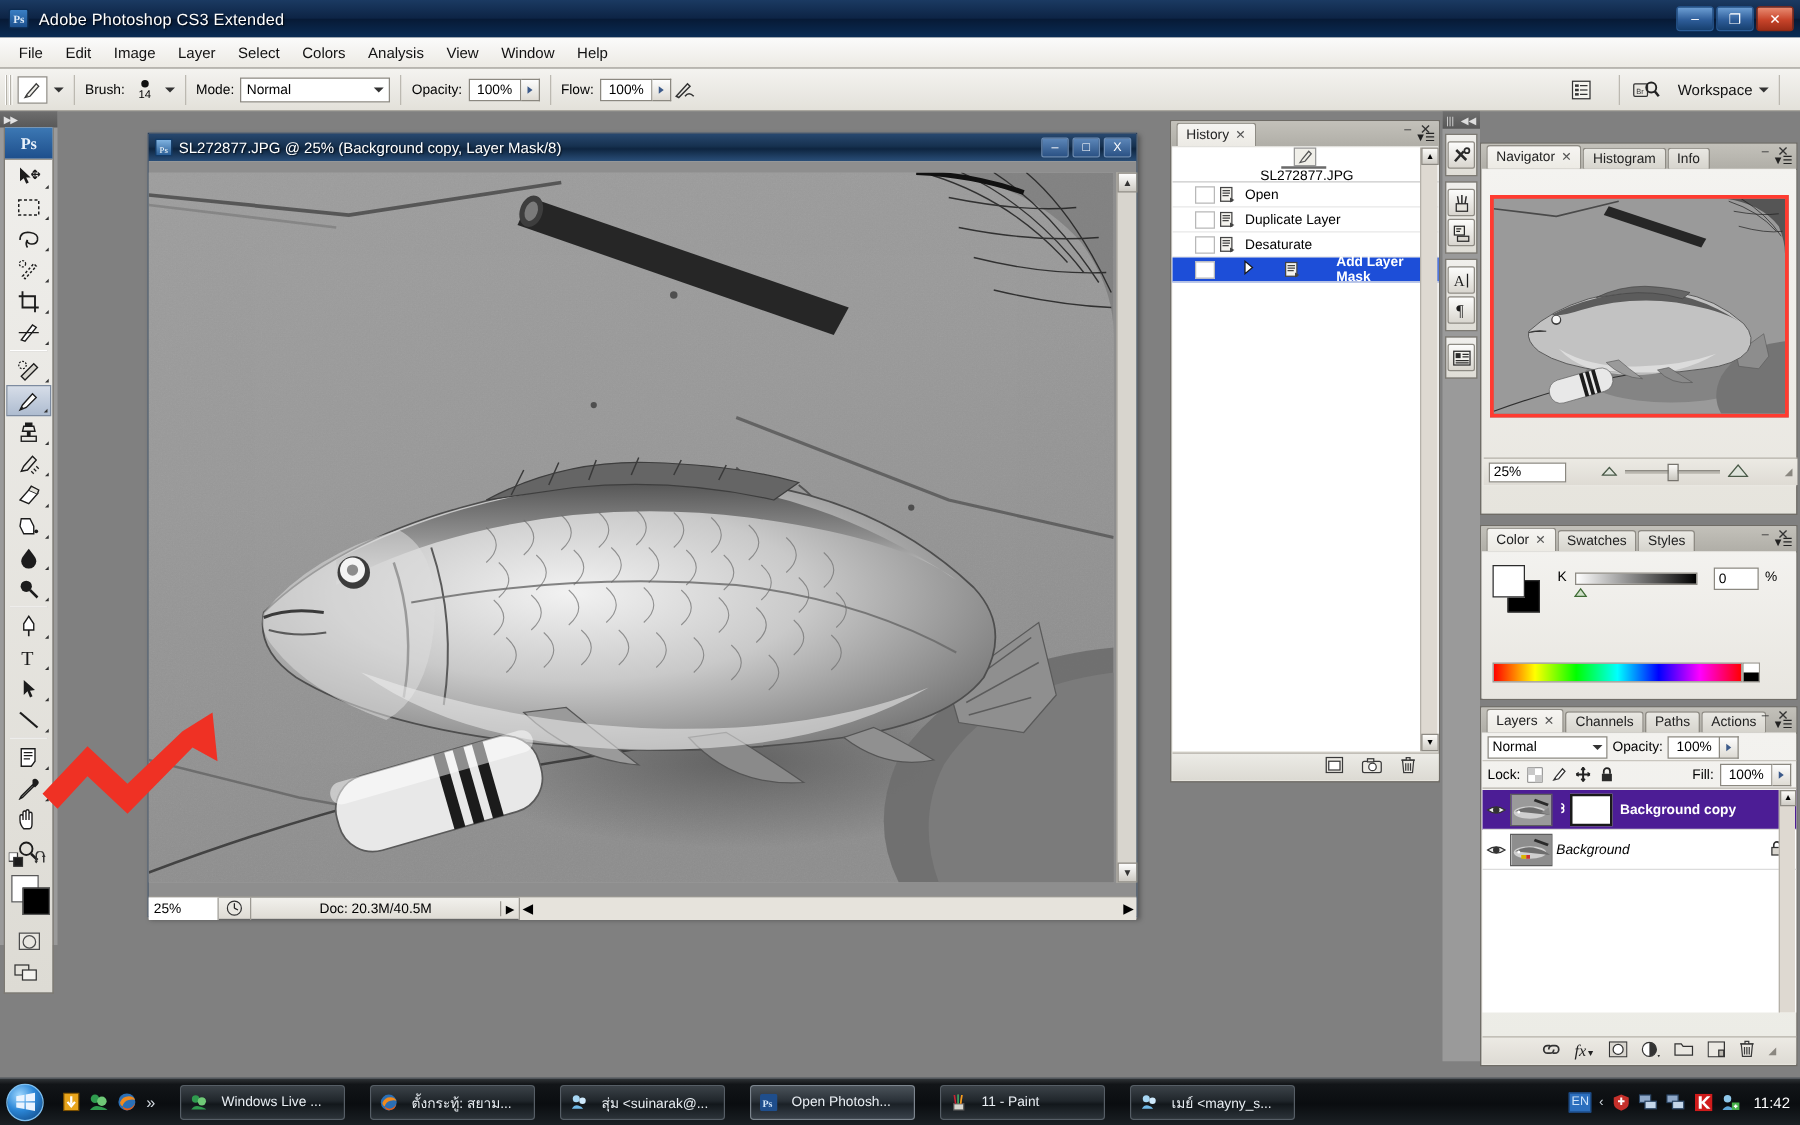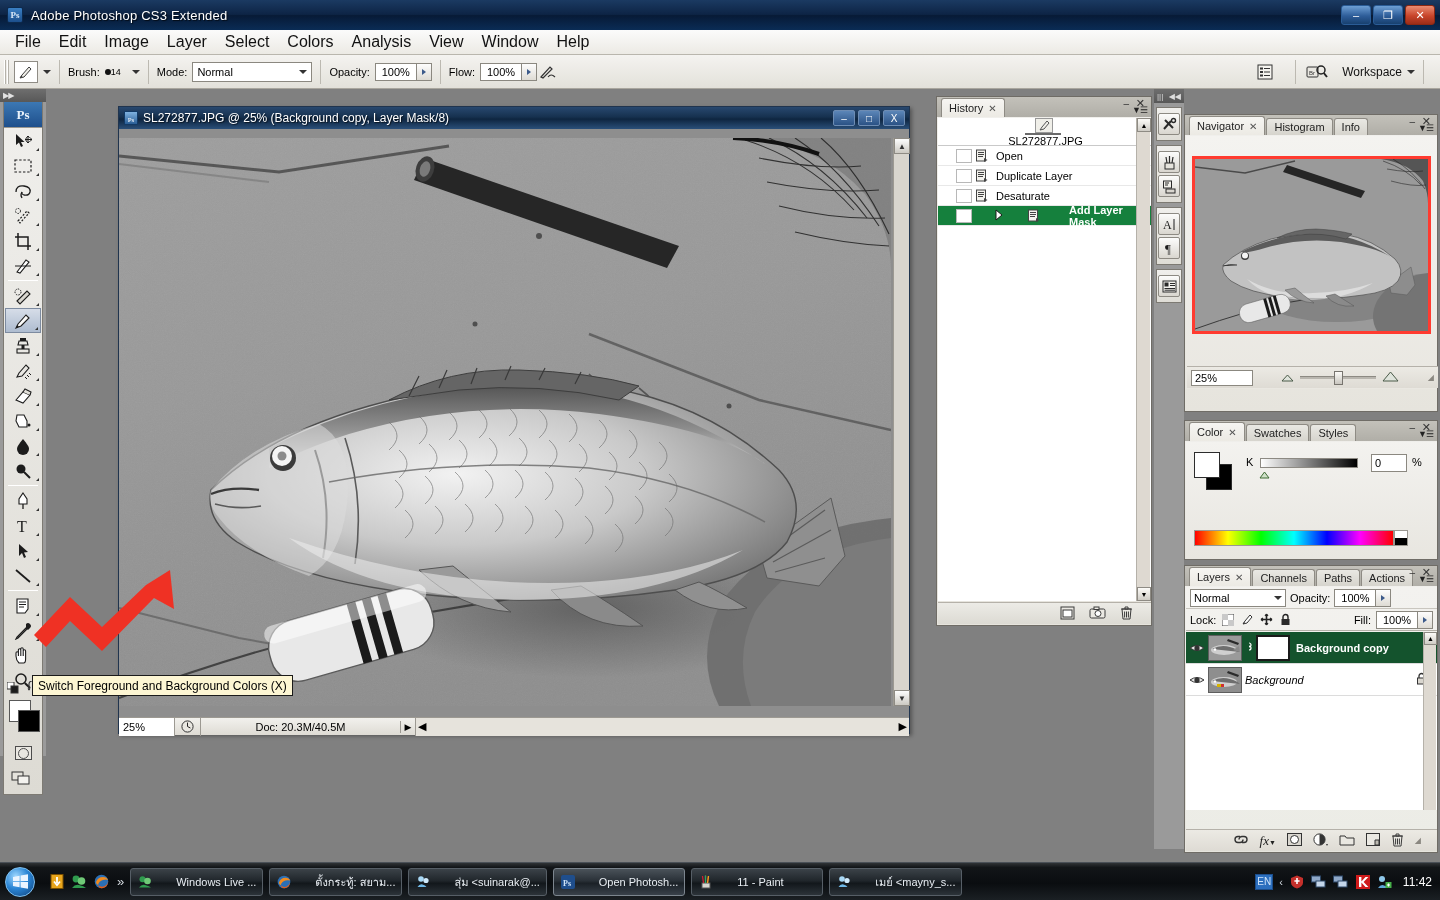--- a/index.html
+++ b/index.html
@@ -38,41 +38,41 @@
   }
   .titlebar .wb.close { background: linear-gradient(to bottom,#e98c72,#c8442a 55%,#9c2d18); border-color:#8c2813; }
 
   
   .menubar {
     position: absolute; left: 0; top: 30px; width: 1440px; height: 25px;
     background: linear-gradient(to bottom,#fbfbfb,#eceae4);
     border-bottom: 1px solid #b9b6ad;
     display: flex; align-items: center; padding-left: 6px;
   }
-  .menubar .mi { padding: 3px 9px; font-size: 16px; color: #111; cursor: default; }
+  .menubar .mi { padding: 3px 9px; font-size: 12px; color: #111; cursor: default; }
 
   
   .optionsbar {
     position: absolute; left: 0; top: 55px; width: 1440px; height: 34px;
     background: linear-gradient(to bottom,#f4f3f0,#e3e1da);
     border-bottom: 1px solid #a9a69e;
     display: flex; align-items: center; gap: 0px; padding-left: 4px;
   }
   .grip { width: 6px; height: 24px; background:
      repeating-linear-gradient(to right,#fff 0 1px,#b5b2aa 1px 2px,transparent 2px 3px);
      margin-right: 4px; }
   .opt-sep { width: 1px; height: 24px; background: #bcb9b1; margin: 0 8px; }
   .opt-label { font-size: 11px; color: #000; margin-right: 5px; }
   .tool-swatch {
     width: 24px; height: 22px; border: 1px solid #8f8c85; background: #fff;
     display: flex; align-items: center; justify-content: center;
   }
   .tri-down { width: 0; height: 0; border-left: 4px solid transparent; border-right: 4px solid transparent;
               border-top: 4px solid #333; margin-left: 5px; }
-  .brush-preview { display:flex; flex-direction:row; align-items:center; width: 22px; }
+  .brush-preview { display:flex; flex-direction:column; align-items:center; width: 22px; }
   .brush-dot { width: 6px; height: 6px; border-radius: 50%; background:#111; margin-top:1px;}
   .brush-num { font-size: 9px; color:#000; line-height: 10px; }
   .combo {
     height: 20px; border: 1px solid #8b8880; background: #fff; display: flex; align-items: center;
     padding: 0 4px; font-size: 11px; color: #000; min-width: 140px; justify-content: space-between;
   }
   .numbox { height: 18px; width: 42px; border: 1px solid #8b8880; background:#fff;
             font-size: 11px; display:flex; align-items:center; justify-content:center; color:#000; }
   .spin { width: 15px; height: 18px; border: 1px solid #8b8880; border-left: none;
           background: linear-gradient(to bottom,#fdfdfd,#dedbd4); display:flex;align-items:center;justify-content:center; }
@@ -173,21 +173,21 @@
   
   #history { left: 936px; top: 96px; width: 216px; height: 530px; }
   .hist-body { background:#fff; position:absolute; left:1px; top:21px; width:213px; height:483px; }
   .hist-snap { height:28px; display:flex; align-items:center; border-bottom:1px solid #c9c9c9;
      padding-left:2px;flex-direction:column; }
   .hist-snap .srcbtn { width:18px;height:18px;border:1px solid #999;background:#f0efe9;
      display:flex;align-items:center;justify-content:center;margin-right:3px;}
   .hist-thumb { width:36px;height:22px;border:1px solid #6a6a6a;margin-right:6px;overflow:hidden; }
   .hist-row { height:20px; display:flex; align-items:center; padding-left:18px; font-size:11px;
      border-bottom:1px solid #e8e8e8; color:#000; }
-  .hist-row.active { background:#15803d; color:#fff; font-weight:bold;gap:21px; }
+  .hist-row.active { background:#1d4ed8; color:#fff; font-weight:bold;gap:21px; }
   .hist-chk { width:16px;height:14px;border:1px solid #b8b8b8;background:#fff;margin-right:2px;flex:0 0 16px; }
   .hist-ico { width:16px;height:16px;margin-right:6px;flex:0 0 16px;display:flex;align-items:center;justify-content:center; }
   .hist-scroll { position:absolute; right:1px; top:21px; width:14px; height:483px;
      background:#ded9d1; border-left:1px solid #b5b1a9; }
   .hist-foot { position:absolute; left:1px; bottom:1px; width:213px; height:22px;
      background:linear-gradient(to bottom,#ecebe6,#dcdad3); border-top:1px solid #b5b1a9;
      display:flex; align-items:center; justify-content:flex-end; gap:14px; padding-right:18px; }
 
   
   #navigator { left: 1184px; top: 114px; width: 254px; height: 298px; }
@@ -229,21 +229,21 @@
      background: linear-gradient(to bottom,#f3f2ef,#ececE6); }
   .lay-row1 { height:22px; display:flex; align-items:center; padding:2px 4px; gap:4px;
      border-bottom:1px solid #c9c6bf; }
   .lay-mode { width:96px; height:18px; background:#fff; border:1px solid #8b8880;
      display:flex;align-items:center;justify-content:space-between;padding:0 3px;font-size:11px; }
   .lay-row2 { height:22px; display:flex; align-items:center; padding:2px 4px; gap:5px;
      border-bottom:1px solid #b5b1a9; }
   .lock-ico { width:14px;height:14px;display:flex;align-items:center;justify-content:center;font-size:10px; }
   .layer-list { background:#fff; position:absolute; left:0; top:45px; width:251px; height:178px; }
   .layer-item { height:32px; display:flex; align-items:center; border-bottom:1px solid #dcdcdc; }
-  .layer-item.sel { background:#14532d; }
+  .layer-item.sel { background:#4c1d95; }
   .eye { width:22px;height:30px;display:flex;align-items:center;justify-content:center; }
   .lthumb { width:34px;height:26px;border:1px solid #5e5e5e;margin-right:3px;overflow:hidden;flex:0 0 34px; }
   .lmask { width:34px;height:26px;border:2px solid #1a1a1a;background:#fff;margin-right:6px;flex:0 0 34px; }
   .lname { font-size:11px; color:#000; }
   .layer-item.sel .lname { color:#fff; font-weight:bold; }
   .link-ico { width:9px;margin-right:2px;font-size:10px;color:#fff; }
   .lay-scroll { position:absolute; right:1px; top:45px; width:13px; height:178px;
       background:#ded9d1; border-left:1px solid #b5b1a9; }
   .lay-foot { position:absolute; left:1px; bottom:1px; width:251px; height:22px;
       background:linear-gradient(to bottom,#eceae4,#dedbd4); border-top:1px solid #b5b1a9;
@@ -266,24 +266,24 @@
     border-top: 1px solid #4a5057; display: flex; align-items: center;
   }
   .startorb {
     width: 30px; height: 30px; border-radius: 50%; margin-left: 5px;
     background: radial-gradient(circle at 35% 30%, #9fd8ff 0%, #2b86d6 45%, #0d3f79 100%);
     border: 1px solid #7fc0f0; display:flex;align-items:center;justify-content:center;
   }
   .qlaunch { display:flex; align-items:center; gap:6px; margin-left: 14px; }
   .qicon { width:16px;height:16px;display:flex;align-items:center;justify-content:center; }
   .tb-task {
-    height: 28px; min-width: 132px; max-width: 150px; margin-left: 6px;
+    height: 28px; min-width: 132px; max-width: 150px; margin-left: 20px;
     background: linear-gradient(to bottom,#3b4248 0%,#20262b 45%,#12171b 55%,#2c3339 100%);
     border: 1px solid #565e66; border-radius: 3px;
-    display: flex; align-items: center; padding: 0 6px; gap: 23px;
+    display: flex; align-items: center; padding: 0 6px; gap: 10px;
     color: #e9eef3; font-size: 11px; overflow: hidden; white-space: nowrap;
   }
   .tb-task.active {
     background: linear-gradient(to bottom,#4a5259 0%,#2a3138 45%,#1b2127 55%,#39414a 100%);
     border-color: #7c858e;
   }
   .tb-task .tlabel { overflow:hidden; text-overflow:ellipsis; }
   .tray { margin-left:auto; display:flex; align-items:center; gap:6px; padding-right:8px; }
   .tray .lang { width:18px;height:16px;background:#2c6fbe;color:#cfe4fa;font-size:10px;
      display:flex;align-items:center;justify-content:center;border:1px solid #1c4d8a; }
@@ -1211,21 +1211,20 @@
       </span>
       <span style="font-size:8px;color:#8a8780">◢</span>
     </div>
   </div>
 
   <svg class="red-arrow" viewBox="0 0 150 115">
     <path d="M146 12 L108 36 L124 52 L72 84 L44 60 L10 86 L6 78 L40 50 L66 72 L118 40 L134 56 Z" fill="none"></path>
     <path d="M140 5 L144 44 L124 33 L72 86 L40 56 L16 82 L4 70 L40 32 L72 62 L116 20 Z" fill="#ef3124"></path>
   </svg>
 
-  <div class="tooltip">Switch Foreground and Background Colors (X)</div>
 
   <div class="taskbar">
     <div class="startorb">
       <svg width="17" height="17" viewBox="0 0 17 17">
           <path d="M1 4 L7.6 2.8 L7.6 8 L1 8 Z M8.6 2.6 L16 1.2 L16 8 L8.6 8 Z M1 9 L7.6 9 L7.6 14.2 L1 13 Z M8.6 9 L16 9 L16 15.8 L8.6 14.4 Z" fill="#eaf4ff"></path>
         </svg>
     </div>
 
     <div class="qlaunch">
       <span class="qicon">

